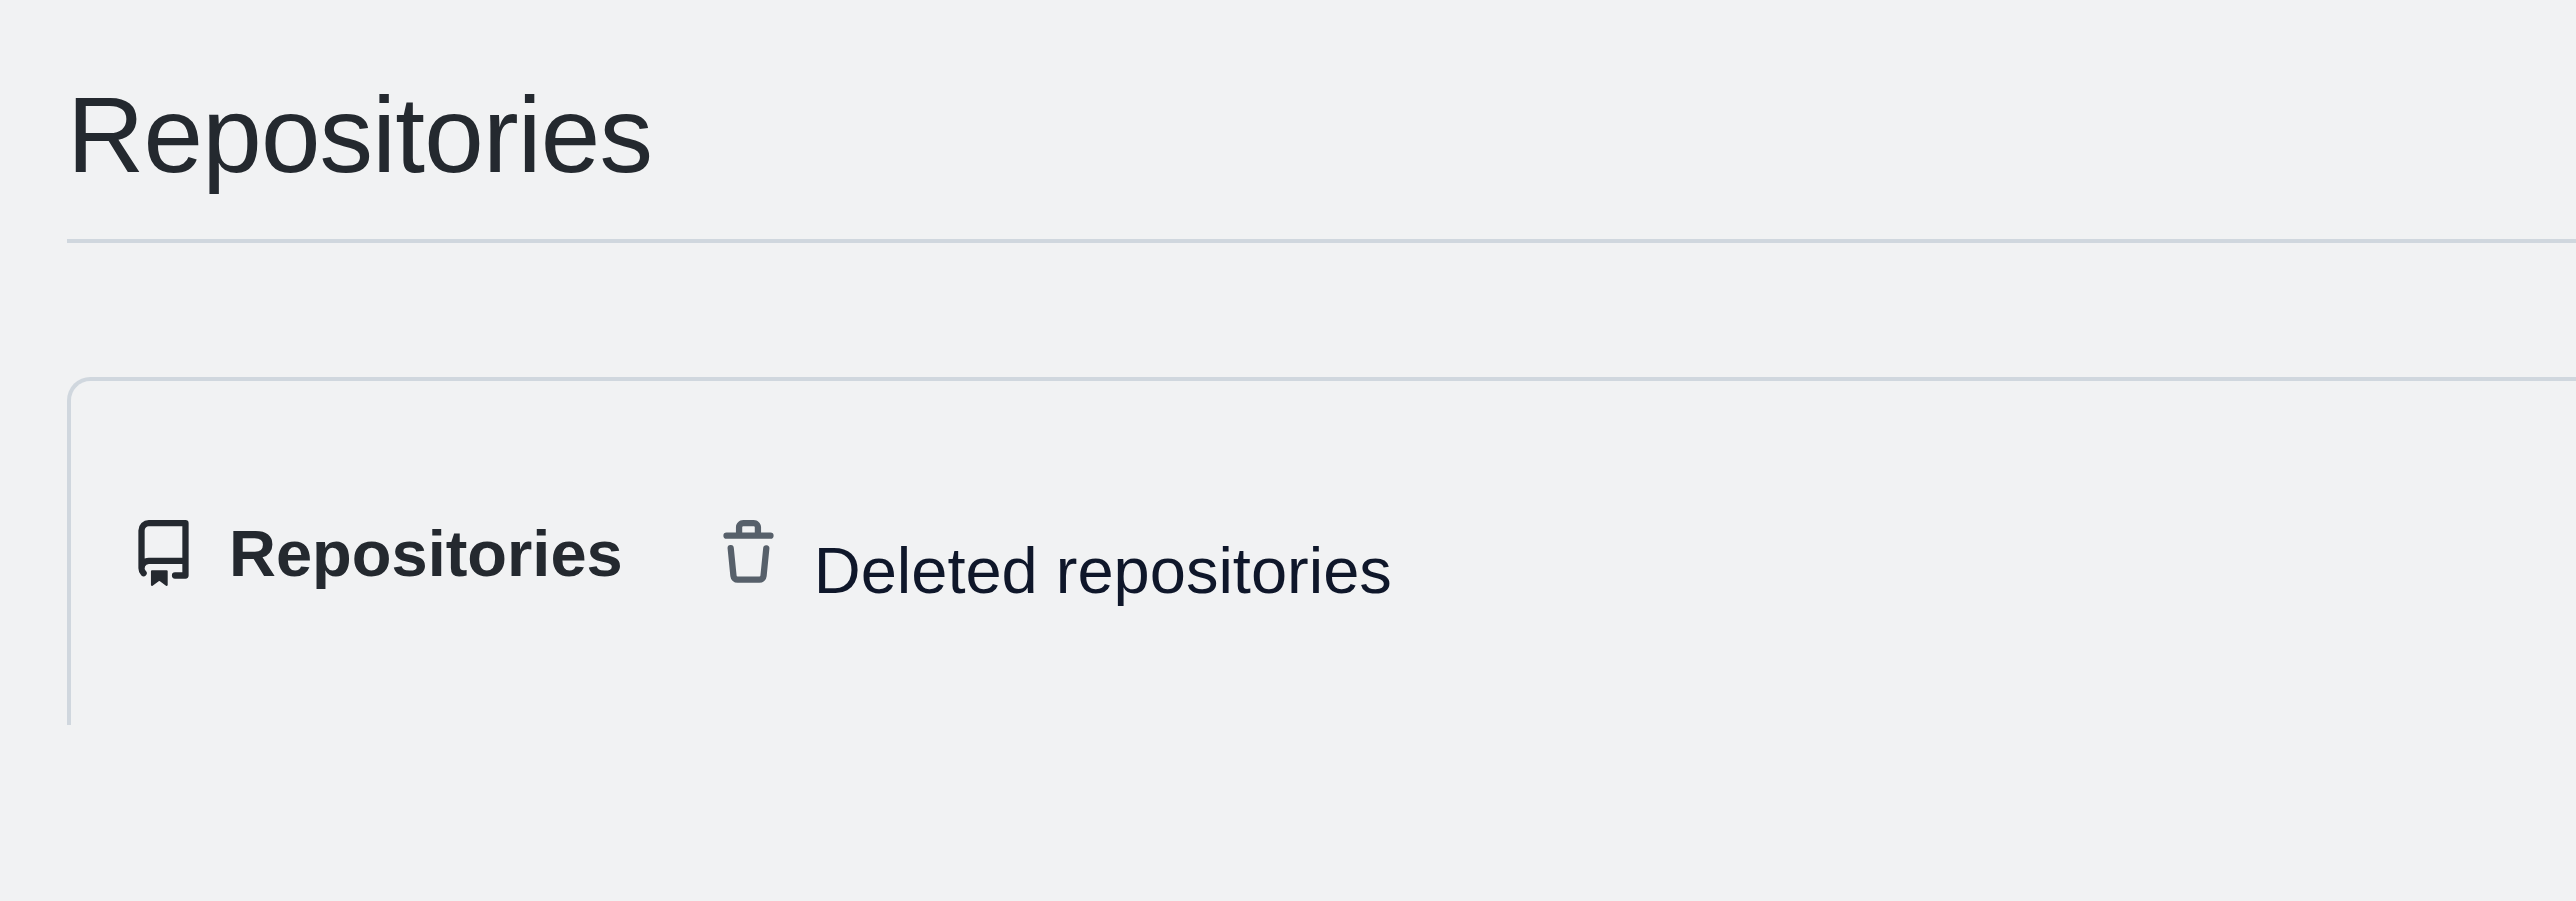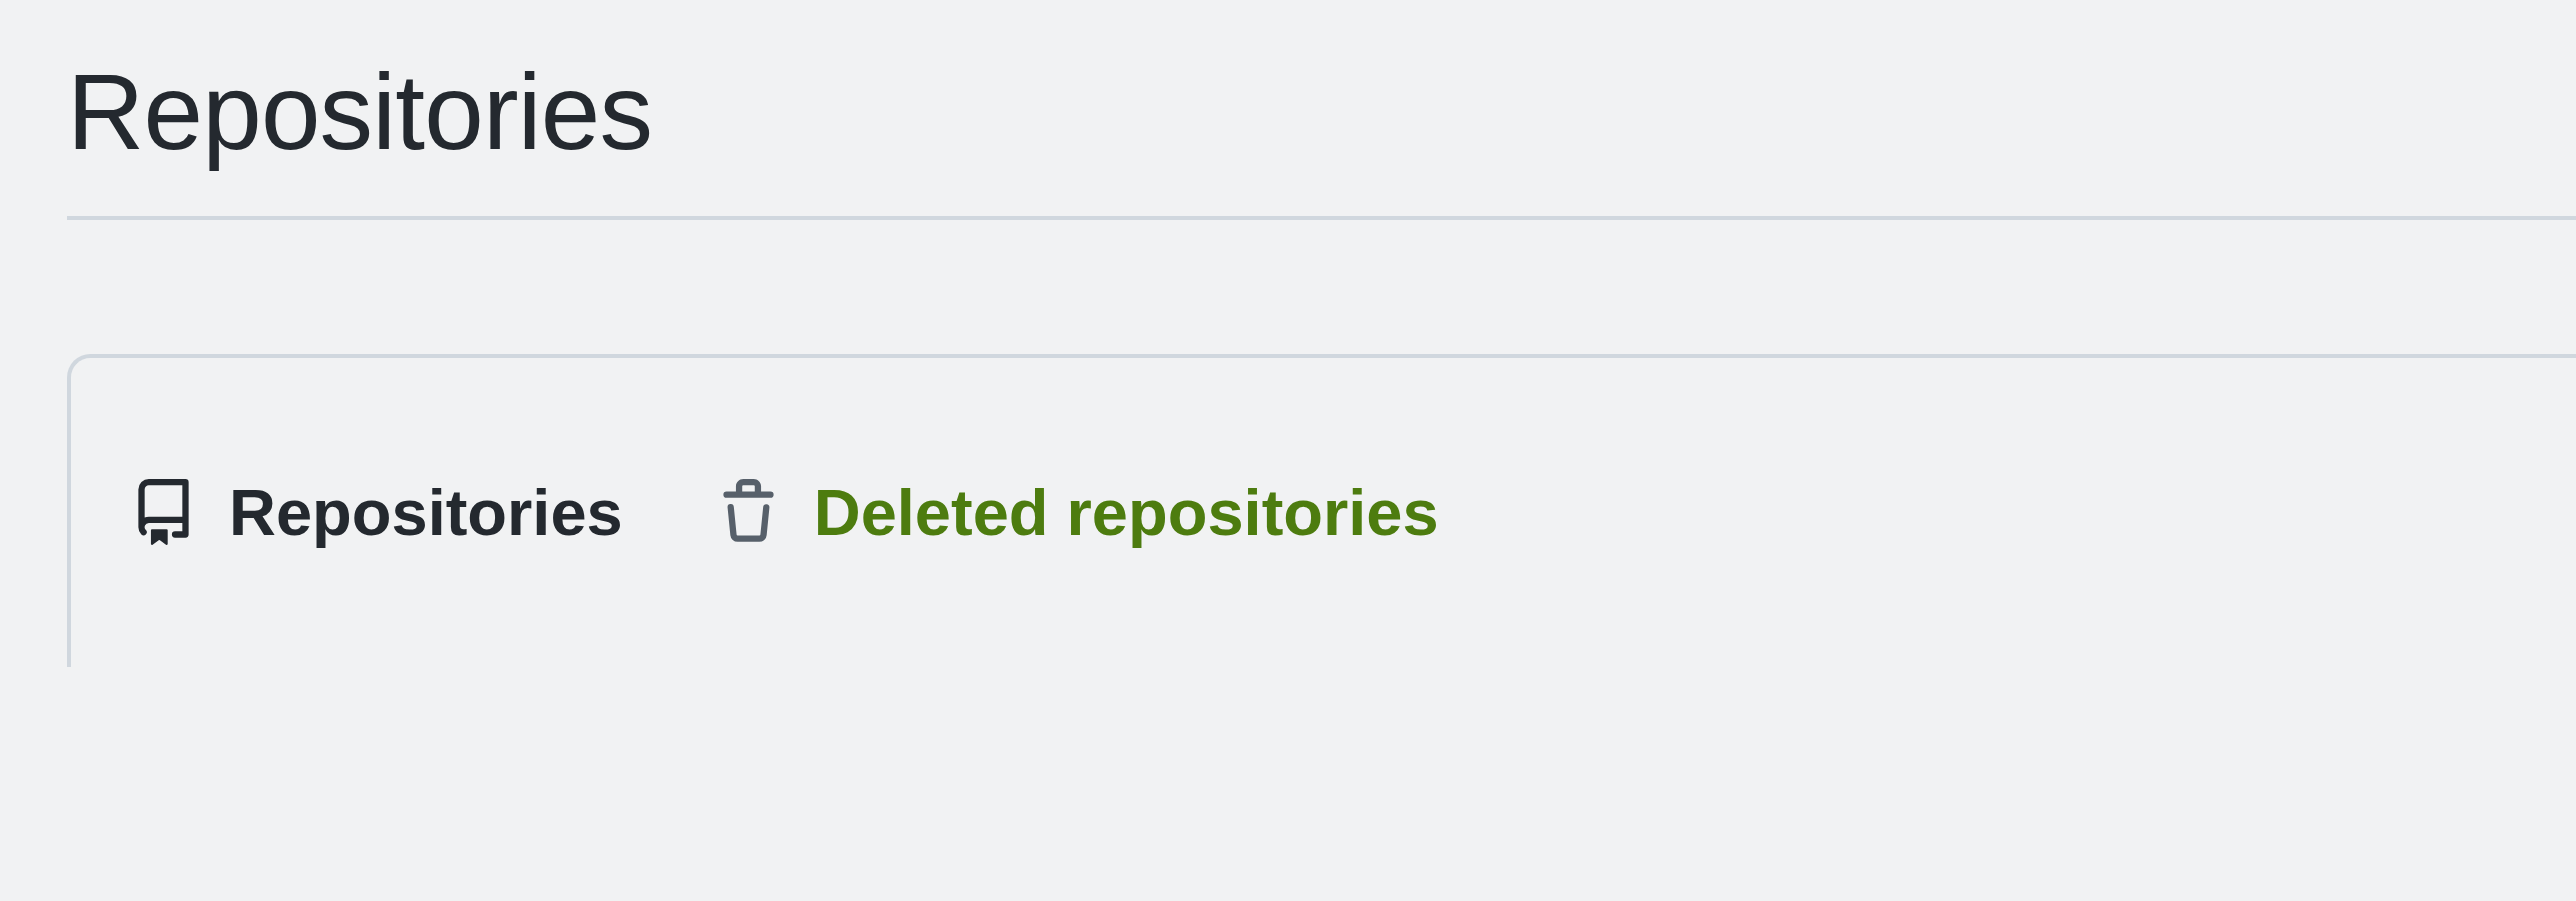--- a/index.html
+++ b/index.html
@@ -8,21 +8,21 @@
       box-sizing: border-box;
     }
     body {
       font-family: -apple-system, BlinkMacSystemFont, "Segoe UI", Helvetica, Arial, sans-serif;
       background: #f1f2f3;
       width: 2576px;
       height: 902px;
       overflow: hidden;
     }
     .page {
-      padding: 50px 0 0 67px;
+      padding: 73px 0 0 67px;
     }
     .page-title {
       font-size: 107px;
       font-weight: 400;
       color: #24292f;
       letter-spacing: -0.8px;
       padding-bottom: 42px;
     }
     .divider {
       border: none;
@@ -60,22 +60,23 @@
       width: 67px;
       height: 67px;
       fill: #24292f;
     }
     .tab-label {
       font-size: 65px;
       font-weight: 600;
       color: #24292f;
     }
     .tab.inactive .tab-label {
-      font-weight: 700;
-      color: #4d7c0f;
+      font-weight: 400;
+      color: #0f172a;
+      margin-top: 35px;
     }
     .tab.inactive .tab-icon svg {
       fill: #57606a;
     }
   </style>
 </head>
 <body>
 
 <div class="page">
   <h1 class="page-title">Repositories</h1>

